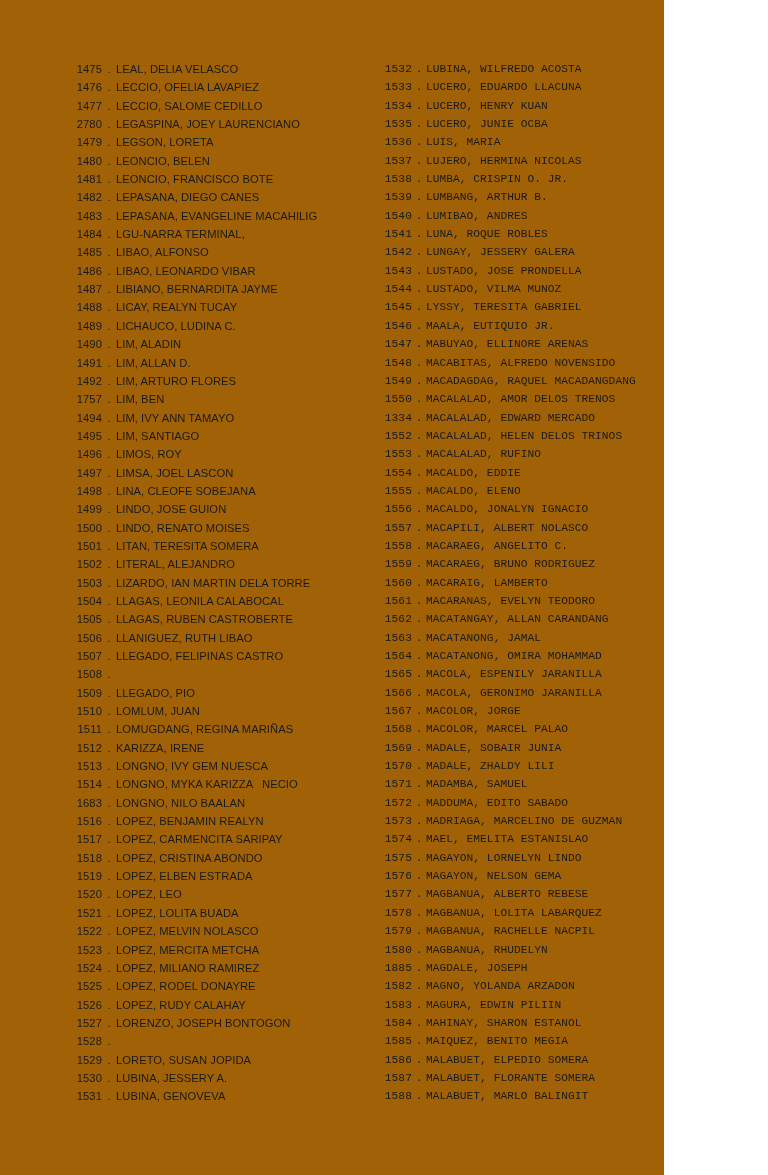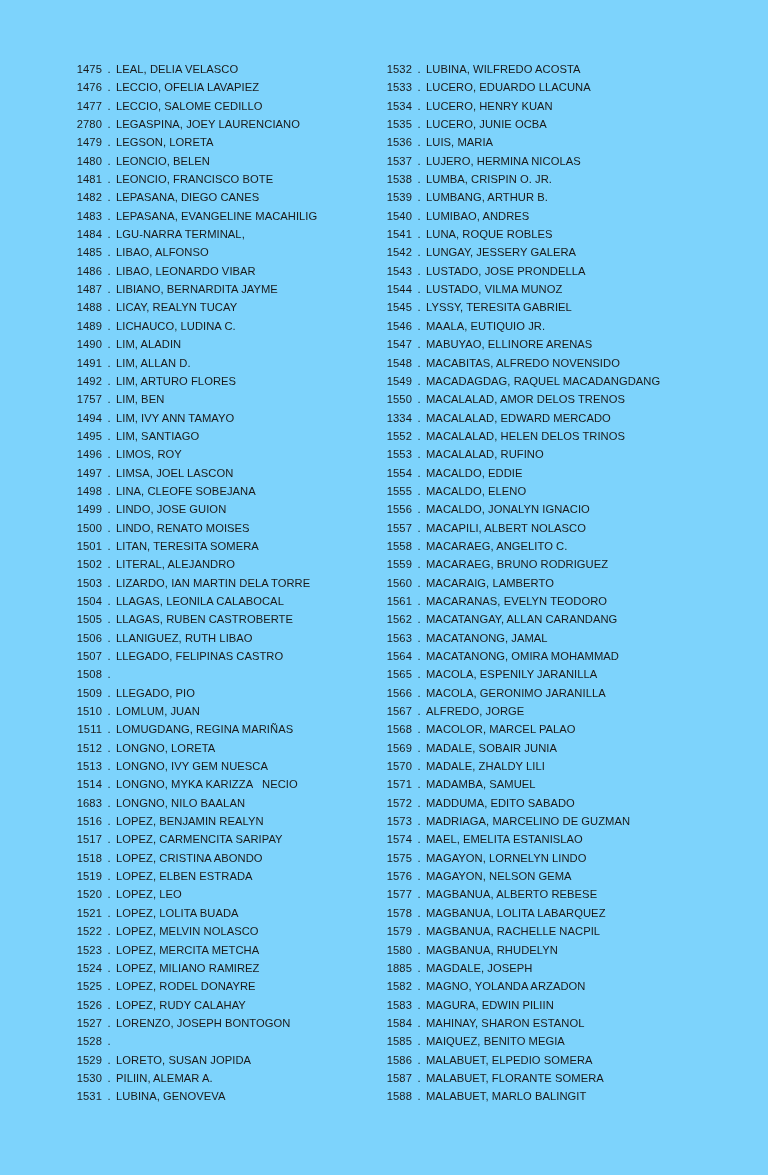--- a/index.html
+++ b/index.html
@@ -10,40 +10,40 @@
   }
   body {
     width: 768px;
     height: 1175px;
     font-family: "Liberation Sans", sans-serif;
     color: #1a1a1a;
     -webkit-font-smoothing: antialiased;
   }
   .page {
     position: relative;
-    width: 768px;
+    width: 664px;
     height: 1175px;
-    background: #7dd3fc;
+    background: #a16207;
     overflow: hidden;
   }
   .roster {
     position: absolute;
     top: 60px;
     left: 0;
     width: 768px;
     display: flex;
     flex-direction: row;
     align-items: flex-start;
   }
   .column {
     display: flex;
     flex-direction: column;
   }
   .column-left  { margin-left: 68px; width: 310px; }
-  .column-right { margin-left: 0px;  width: 340px; }
+  .column-right { margin-left: 0px;  width: 340px; font-family: Liberation Mono, monospace; }
 
   .entry {
     display: flex;
     flex-direction: row;
     align-items: baseline;
     height: 18.35px;
     line-height: 18.35px;
     white-space: pre;
   }
   .entry-number {
@@ -99,39 +99,39 @@
         <div class="entry"><span class="entry-number">1502</span><span class="entry-separator">.</span><span class="entry-name">LITERAL, ALEJANDRO</span></div>
         <div class="entry"><span class="entry-number">1503</span><span class="entry-separator">.</span><span class="entry-name">LIZARDO, IAN MARTIN DELA TORRE</span></div>
         <div class="entry"><span class="entry-number">1504</span><span class="entry-separator">.</span><span class="entry-name">LLAGAS, LEONILA CALABOCAL</span></div>
         <div class="entry"><span class="entry-number">1505</span><span class="entry-separator">.</span><span class="entry-name">LLAGAS, RUBEN CASTROBERTE</span></div>
         <div class="entry"><span class="entry-number">1506</span><span class="entry-separator">.</span><span class="entry-name">LLANIGUEZ, RUTH LIBAO</span></div>
         <div class="entry"><span class="entry-number">1507</span><span class="entry-separator">.</span><span class="entry-name">LLEGADO, FELIPINAS CASTRO</span></div>
         <div class="entry"><span class="entry-number">1508</span><span class="entry-separator">.</span></div>
         <div class="entry"><span class="entry-number">1509</span><span class="entry-separator">.</span><span class="entry-name">LLEGADO, PIO</span></div>
         <div class="entry"><span class="entry-number">1510</span><span class="entry-separator">.</span><span class="entry-name">LOMLUM, JUAN</span></div>
         <div class="entry"><span class="entry-number">1511</span><span class="entry-separator">.</span><span class="entry-name">LOMUGDANG, REGINA MARIÑAS</span></div>
-        <div class="entry"><span class="entry-number">1512</span><span class="entry-separator">.</span><span class="entry-name">LONGNO, LORETA</span></div>
+        <div class="entry"><span class="entry-number">1512</span><span class="entry-separator">.</span><span class="entry-name">KARIZZA, IRENE</span></div>
         <div class="entry"><span class="entry-number">1513</span><span class="entry-separator">.</span><span class="entry-name">LONGNO, IVY GEM NUESCA</span></div>
         <div class="entry"><span class="entry-number">1514</span><span class="entry-separator">.</span><span class="entry-name">LONGNO, MYKA KARIZZA   NECIO</span></div>
         <div class="entry"><span class="entry-number">1683</span><span class="entry-separator">.</span><span class="entry-name">LONGNO, NILO BAALAN</span></div>
         <div class="entry"><span class="entry-number">1516</span><span class="entry-separator">.</span><span class="entry-name">LOPEZ, BENJAMIN REALYN</span></div>
         <div class="entry"><span class="entry-number">1517</span><span class="entry-separator">.</span><span class="entry-name">LOPEZ, CARMENCITA SARIPAY</span></div>
         <div class="entry"><span class="entry-number">1518</span><span class="entry-separator">.</span><span class="entry-name">LOPEZ, CRISTINA ABONDO</span></div>
         <div class="entry"><span class="entry-number">1519</span><span class="entry-separator">.</span><span class="entry-name">LOPEZ, ELBEN ESTRADA</span></div>
         <div class="entry"><span class="entry-number">1520</span><span class="entry-separator">.</span><span class="entry-name">LOPEZ, LEO</span></div>
         <div class="entry"><span class="entry-number">1521</span><span class="entry-separator">.</span><span class="entry-name">LOPEZ, LOLITA BUADA</span></div>
         <div class="entry"><span class="entry-number">1522</span><span class="entry-separator">.</span><span class="entry-name">LOPEZ, MELVIN NOLASCO</span></div>
         <div class="entry"><span class="entry-number">1523</span><span class="entry-separator">.</span><span class="entry-name">LOPEZ, MERCITA METCHA</span></div>
         <div class="entry"><span class="entry-number">1524</span><span class="entry-separator">.</span><span class="entry-name">LOPEZ, MILIANO RAMIREZ</span></div>
         <div class="entry"><span class="entry-number">1525</span><span class="entry-separator">.</span><span class="entry-name">LOPEZ, RODEL DONAYRE</span></div>
         <div class="entry"><span class="entry-number">1526</span><span class="entry-separator">.</span><span class="entry-name">LOPEZ, RUDY CALAHAY</span></div>
         <div class="entry"><span class="entry-number">1527</span><span class="entry-separator">.</span><span class="entry-name">LORENZO, JOSEPH BONTOGON</span></div>
         <div class="entry"><span class="entry-number">1528</span><span class="entry-separator">.</span></div>
         <div class="entry"><span class="entry-number">1529</span><span class="entry-separator">.</span><span class="entry-name">LORETO, SUSAN JOPIDA</span></div>
-        <div class="entry"><span class="entry-number">1530</span><span class="entry-separator">.</span><span class="entry-name">PILIIN, ALEMAR A.</span></div>
+        <div class="entry"><span class="entry-number">1530</span><span class="entry-separator">.</span><span class="entry-name">LUBINA, JESSERY A.</span></div>
         <div class="entry"><span class="entry-number">1531</span><span class="entry-separator">.</span><span class="entry-name">LUBINA, GENOVEVA</span></div>
       </div>
     <div class="column column-right">
         <div class="entry"><span class="entry-number">1532</span><span class="entry-separator">.</span><span class="entry-name">LUBINA, WILFREDO ACOSTA</span></div>
         <div class="entry"><span class="entry-number">1533</span><span class="entry-separator">.</span><span class="entry-name">LUCERO, EDUARDO LLACUNA</span></div>
         <div class="entry"><span class="entry-number">1534</span><span class="entry-separator">.</span><span class="entry-name">LUCERO, HENRY KUAN</span></div>
         <div class="entry"><span class="entry-number">1535</span><span class="entry-separator">.</span><span class="entry-name">LUCERO, JUNIE OCBA</span></div>
         <div class="entry"><span class="entry-number">1536</span><span class="entry-separator">.</span><span class="entry-name">LUIS, MARIA</span></div>
         <div class="entry"><span class="entry-number">1537</span><span class="entry-separator">.</span><span class="entry-name">LUJERO, HERMINA NICOLAS</span></div>
         <div class="entry"><span class="entry-number">1538</span><span class="entry-separator">.</span><span class="entry-name">LUMBA, CRISPIN O. JR.</span></div>
@@ -156,21 +156,21 @@
         <div class="entry"><span class="entry-number">1557</span><span class="entry-separator">.</span><span class="entry-name">MACAPILI, ALBERT NOLASCO</span></div>
         <div class="entry"><span class="entry-number">1558</span><span class="entry-separator">.</span><span class="entry-name">MACARAEG, ANGELITO C.</span></div>
         <div class="entry"><span class="entry-number">1559</span><span class="entry-separator">.</span><span class="entry-name">MACARAEG, BRUNO RODRIGUEZ</span></div>
         <div class="entry"><span class="entry-number">1560</span><span class="entry-separator">.</span><span class="entry-name">MACARAIG, LAMBERTO</span></div>
         <div class="entry"><span class="entry-number">1561</span><span class="entry-separator">.</span><span class="entry-name">MACARANAS, EVELYN TEODORO</span></div>
         <div class="entry"><span class="entry-number">1562</span><span class="entry-separator">.</span><span class="entry-name">MACATANGAY, ALLAN CARANDANG</span></div>
         <div class="entry"><span class="entry-number">1563</span><span class="entry-separator">.</span><span class="entry-name">MACATANONG, JAMAL</span></div>
         <div class="entry"><span class="entry-number">1564</span><span class="entry-separator">.</span><span class="entry-name">MACATANONG, OMIRA MOHAMMAD</span></div>
         <div class="entry"><span class="entry-number">1565</span><span class="entry-separator">.</span><span class="entry-name">MACOLA, ESPENILY JARANILLA</span></div>
         <div class="entry"><span class="entry-number">1566</span><span class="entry-separator">.</span><span class="entry-name">MACOLA, GERONIMO JARANILLA</span></div>
-        <div class="entry"><span class="entry-number">1567</span><span class="entry-separator">.</span><span class="entry-name">ALFREDO, JORGE</span></div>
+        <div class="entry"><span class="entry-number">1567</span><span class="entry-separator">.</span><span class="entry-name">MACOLOR, JORGE</span></div>
         <div class="entry"><span class="entry-number">1568</span><span class="entry-separator">.</span><span class="entry-name">MACOLOR, MARCEL PALAO</span></div>
         <div class="entry"><span class="entry-number">1569</span><span class="entry-separator">.</span><span class="entry-name">MADALE, SOBAIR JUNIA</span></div>
         <div class="entry"><span class="entry-number">1570</span><span class="entry-separator">.</span><span class="entry-name">MADALE, ZHALDY LILI</span></div>
         <div class="entry"><span class="entry-number">1571</span><span class="entry-separator">.</span><span class="entry-name">MADAMBA, SAMUEL</span></div>
         <div class="entry"><span class="entry-number">1572</span><span class="entry-separator">.</span><span class="entry-name">MADDUMA, EDITO SABADO</span></div>
         <div class="entry"><span class="entry-number">1573</span><span class="entry-separator">.</span><span class="entry-name">MADRIAGA, MARCELINO DE GUZMAN</span></div>
         <div class="entry"><span class="entry-number">1574</span><span class="entry-separator">.</span><span class="entry-name">MAEL, EMELITA ESTANISLAO</span></div>
         <div class="entry"><span class="entry-number">1575</span><span class="entry-separator">.</span><span class="entry-name">MAGAYON, LORNELYN LINDO</span></div>
         <div class="entry"><span class="entry-number">1576</span><span class="entry-separator">.</span><span class="entry-name">MAGAYON, NELSON GEMA</span></div>
         <div class="entry"><span class="entry-number">1577</span><span class="entry-separator">.</span><span class="entry-name">MAGBANUA, ALBERTO REBESE</span></div>

